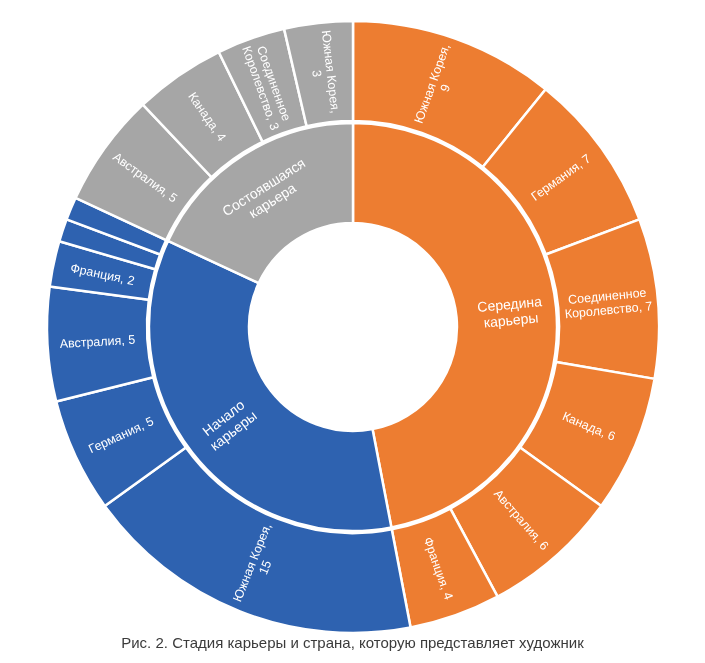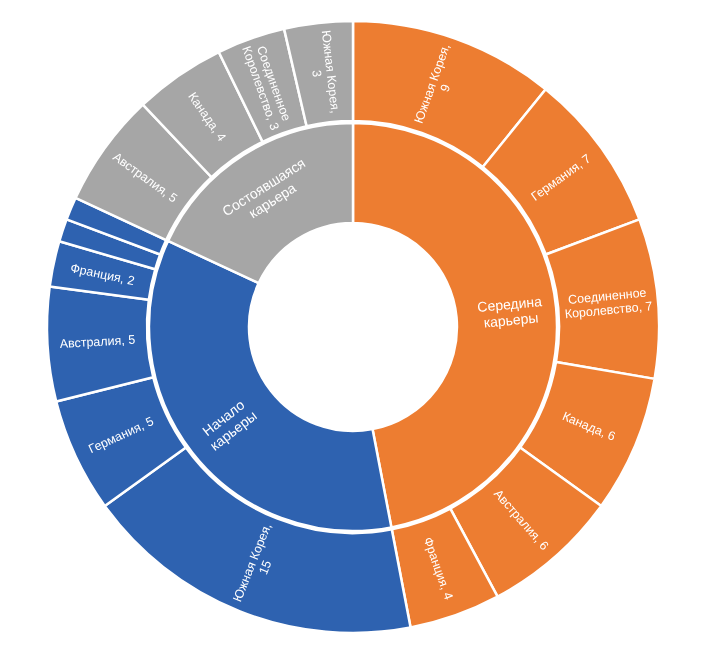--- a/index.html
+++ b/index.html
@@ -70,13 +70,14 @@
       <path d="M 75.53 197.97 A 306 306 0 0 1 142.85 104.57 L 211.53 177.26 A 206 206 0 0 0 166.21 240.14 Z" fill="#A6A6A6" stroke="#FFFFFF" stroke-width="2.5" stroke-linejoin="round"></path>
       <text transform="translate(145.3,177.3) rotate(35.8)" text-anchor="middle" class="seg-label" font-size="12.5" fill="#FFFFFF"><tspan x="0" y="4.4">Австралия, 5</tspan></text>
       <path d="M 142.85 104.57 A 306 306 0 0 1 218.74 52.03 L 262.62 141.89 A 206 206 0 0 0 211.53 177.26 Z" fill="#A6A6A6" stroke="#FFFFFF" stroke-width="2.5" stroke-linejoin="round"></path>
       <text transform="translate(207.3,116.5) rotate(55.3)" text-anchor="middle" class="seg-label" font-size="12.5" fill="#FFFFFF"><tspan x="0" y="4.4">Канада, 4</tspan></text>
       <path d="M 218.74 52.03 A 306 306 0 0 1 284.10 28.86 L 306.62 126.29 A 206 206 0 0 0 262.62 141.89 Z" fill="#A6A6A6" stroke="#FFFFFF" stroke-width="2.5" stroke-linejoin="round"></path>
       <text transform="translate(267.5,85.7) rotate(70.5)" text-anchor="middle" class="seg-label" font-size="12.5" fill="#FFFFFF"><tspan x="0" y="-2.6">Соединенное</tspan><tspan x="0" y="11.4">Королевство, 3</tspan></text>
       <path d="M 284.10 28.86 A 306 306 0 0 1 353.00 21.00 L 353.00 121.00 A 206 206 0 0 0 306.62 126.29 Z" fill="#A6A6A6" stroke="#FFFFFF" stroke-width="2.5" stroke-linejoin="round"></path>
       <text transform="translate(324.0,72.6) rotate(83.5)" text-anchor="middle" class="seg-label" font-size="12.5" fill="#FFFFFF"><tspan x="0" y="-2.6">Южная Корея,</tspan><tspan x="0" y="11.4">3</tspan></text>
       <text transform="translate(268.0,193.8) rotate(327.5)" text-anchor="middle" class="seg-label" font-size="14" fill="#FFFFFF"><tspan x="0" y="-3.1">Состоявшаяся</tspan><tspan x="0" y="12.9">карьера</tspan></text>
     </svg>
+  <div class="caption">Рис. 2. Стадия карьеры и страна, которую представляет художник</div>
 </div>
 
 </body></html>

